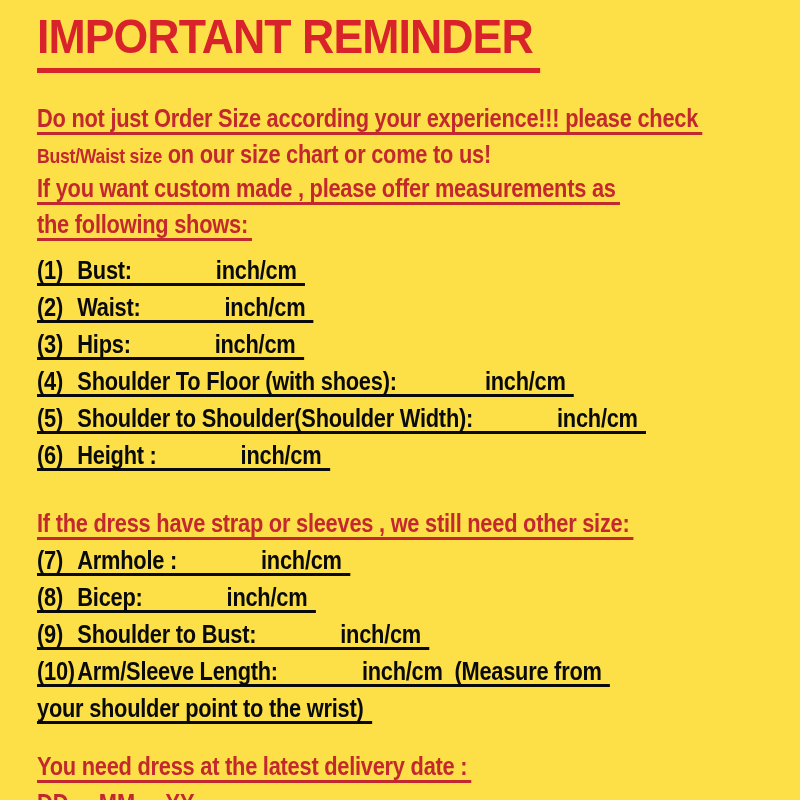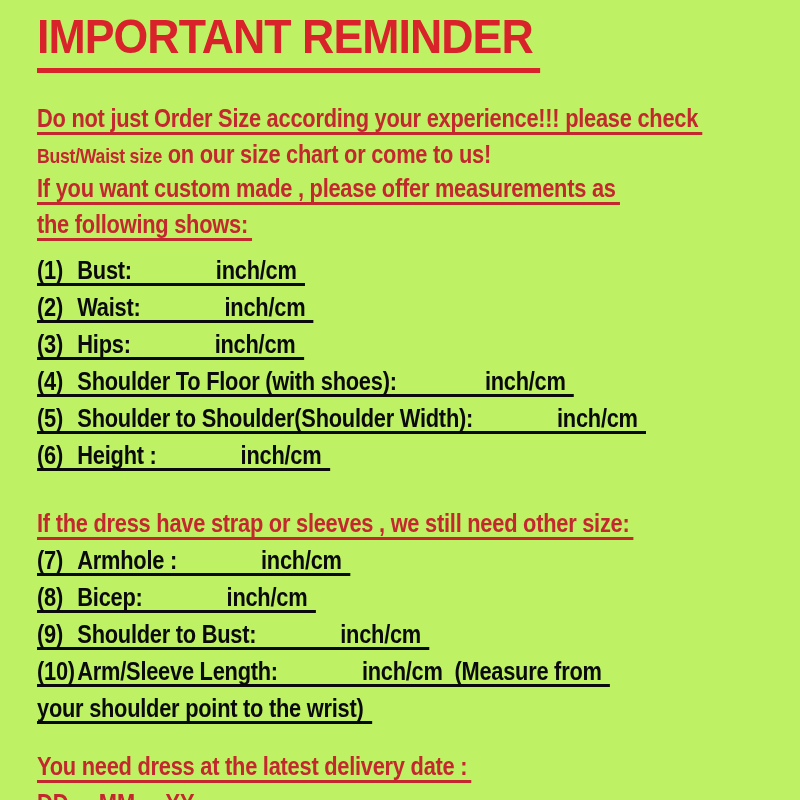--- a/index.html
+++ b/index.html
@@ -1,19 +1,19 @@
 <!DOCTYPE html>
 <html><head>
 <meta charset="utf-8">
 <style>
   html,body { margin:0; padding:0; background:#ffffff; }
   .page {
     position:relative;
     width:800px; height:800px;
-    background:#bef264;
+    background:#fde047;
     box-sizing:border-box;
     padding-left:37px;
     overflow:hidden;
     font-family:"Liberation Sans", sans-serif;
     font-weight:bold;
   }
   
   .cx { display:block; width:max-content; transform:scaleX(0.84); transform-origin:0 0; }
 
   .title {

